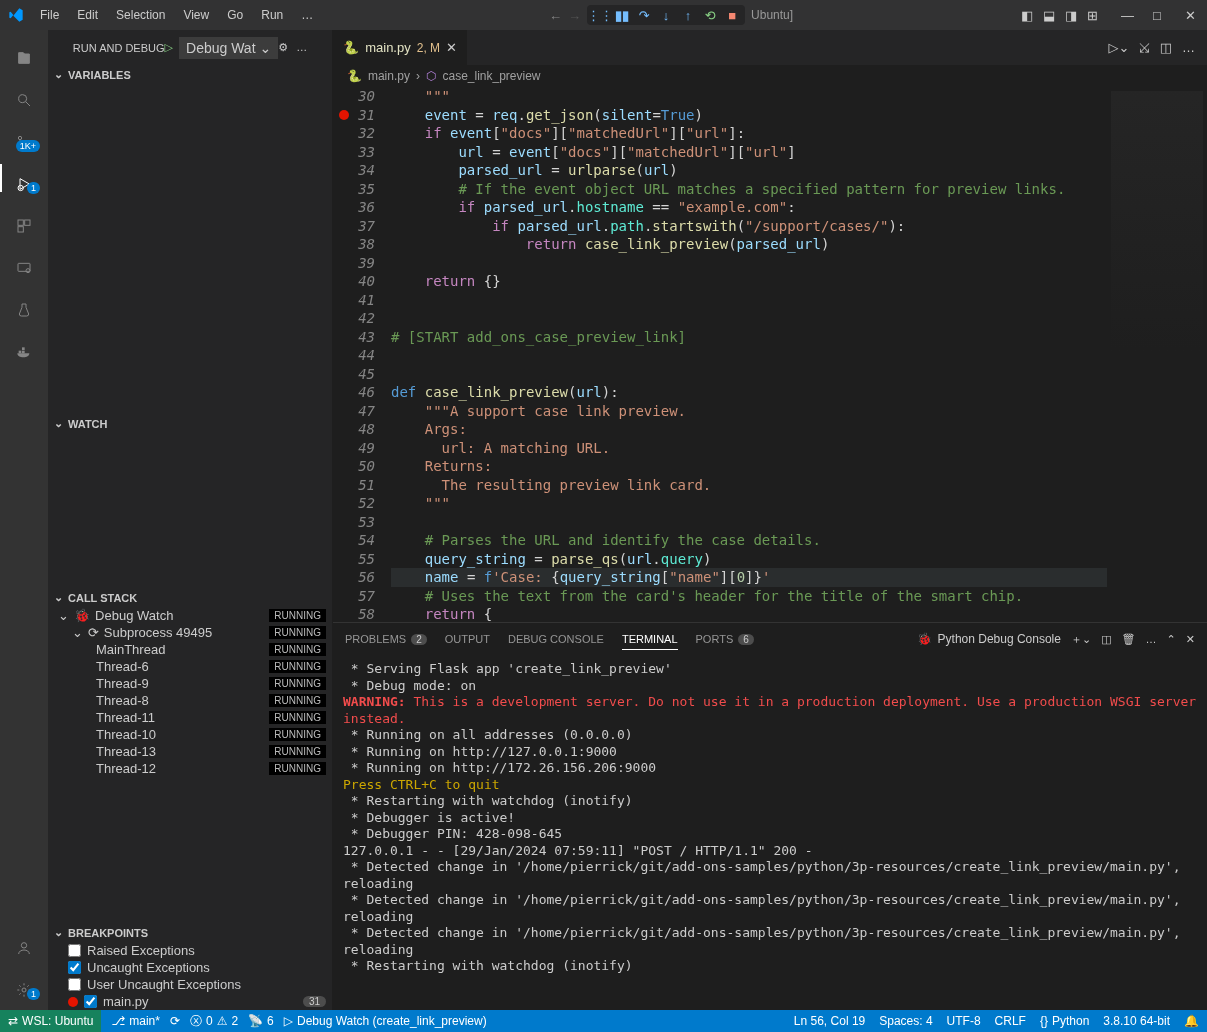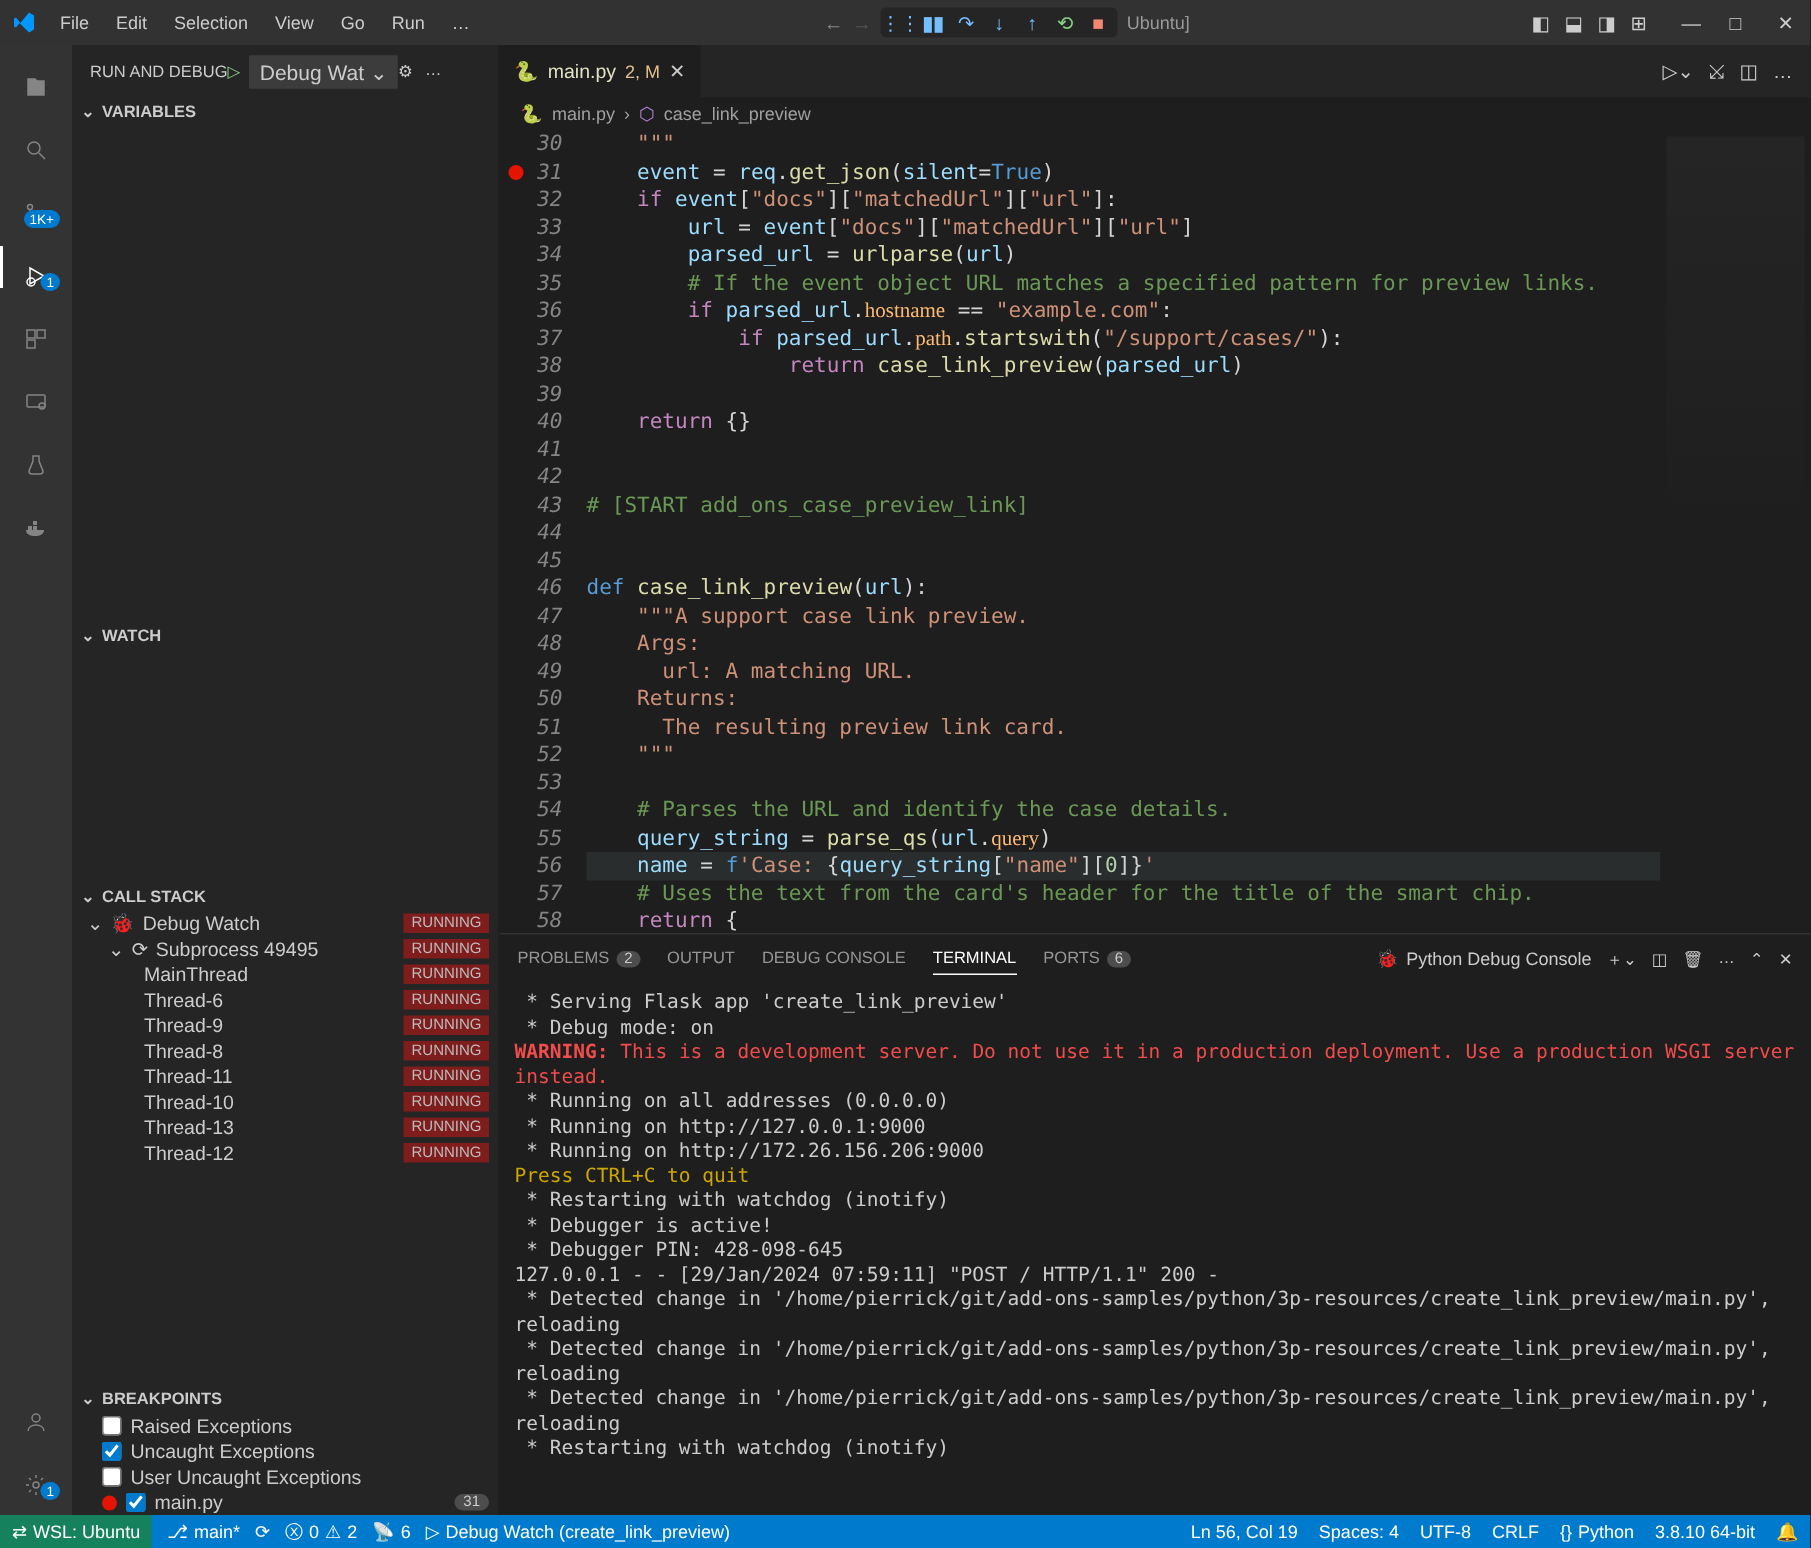--- a/index.html
+++ b/index.html
@@ -24,37 +24,37 @@
 
 .workbench { display:flex; height:calc(100% - 52px); }
 .activitybar { width:48px; background:#333333; display:flex; flex-direction:column; align-items:center; padding-top:8px; gap:14px; }
 .activitybar .aitem { width:28px; height:28px; display:flex; align-items:flex-end; justify-content:center; color:#858585; cursor:pointer; position:relative; }
 .activitybar .aitem.active { color:#fff; }
 .activitybar .aitem.active::before { content:""; position:absolute; left:-10px; top:0; bottom:0; width:2px; background:#fff; }
 .activitybar .badge { position:absolute; bottom:-2px; right:-2px; background:#007acc; color:#fff; font-size:9px; border-radius:8px; padding:0 4px; line-height:12px; }
 .activitybar .bottom { margin-top:auto; margin-bottom:12px; display:flex; flex-direction:column; gap:14px; align-items:center;}
 
 .sidebar { width:285px; background:#252526; display:flex; flex-direction:column; border-right:1px solid #1e1e1e; }
-.side-header { height:35px; display:flex; align-items:center; padding:0 12px; font-size:11px; color:#ccc; justify-content:flex-start; }
+.side-header { height:35px; display:flex; align-items:center; padding:0 12px; font-size:11px; color:#ccc; justify-content:center; }
 .side-header .cfg { display:flex; align-items:center; gap:6px; }
 .side-header .play { color:#89d185; }
 .side-header .dropdown { background:#3c3c3c; border:1px solid #3c3c3c; padding:2px 6px; font-size:14px; color:#ccc; display:flex; align-items:center; gap:4px; cursor:pointer; }
 .side-header .acts { display:flex; gap:8px; color:#ccc; }
 .side-header .acts span { cursor:pointer; }
 
 .section-hdr { display:flex; align-items:center; padding:3px 6px; font-size:11px; font-weight:600; color:#ccc; cursor:pointer; }
 .section-hdr .chev { width:14px; display:inline-block; }
 .section-body { flex:0 0 auto; }
 #variables-body { height:330px; }
 #watch-body { height:155px; }
 
 .callstack { flex:1; overflow:auto; }
 .cs-item { display:flex; align-items:center; padding:1px 6px 1px 18px; font-size:13px; justify-content:space-between; cursor:pointer; }
 .cs-item .lab { display:flex; align-items:center; gap:5px; overflow:hidden; white-space:nowrap; }
-.cs-item .status { background:#7f1d1d; font-size:10px; padding:1px 5px; color:#bbb; }
+.cs-item .status { background:#000000; font-size:10px; padding:1px 5px; color:#bbb; }
 .cs-item.l1 { padding-left:10px; }
 .cs-item.l2 { padding-left:24px; }
 .cs-item.l3 { padding-left:48px; }
 .bug { color:#cca700; }
 
 .bp-item { display:flex; align-items:center; gap:6px; padding:1px 6px 1px 20px; font-size:13px; }
 .bp-item input { accent-color:#007acc; }
 .bp-pill { background:#4d4d4d; color:#ccc; border-radius:8px; font-size:10px; padding:0 6px; margin-left:auto;}
 .bp-dot { width:10px; height:10px; border-radius:50%; background:#e51400; display:inline-block; }
 
@@ -81,21 +81,21 @@
 .code { flex:1; white-space:pre; line-height:18.5px; color:#d4d4d4; }
 .code .line { height:18.5px; }
 .code .hl { background:#2a2d2e; }
 .minimap { width:100px; background:#1e1e1e; position:relative; }
 .minimap .mm { position:absolute; top:4px; right:4px; left:4px; height:260px; background:linear-gradient(#2a2a2a,#1e1e1e); opacity:.6; }
 
 
 .kw { color:#c586c0; } .kw2 { color:#569cd6; }
 .fn { color:#dcdcaa; } .str { color:#ce9178; }
 .num,.const { color:#b5cea8; } .var { color:#9cdcfe; }
-.prop { color:#fdba74;font-family:Liberation Serif, serif; } .cmt { color:#6a9955; }
+.prop { color:#5eead4; } .cmt { color:#6a9955; }
 .op { color:#d4d4d4; }
 .doc { color:#ce9178; }
 
 
 .panel { height:388px; background:#1e1e1e; border-top:1px solid #333; display:flex; flex-direction:column; }
 .panel-tabs { height:32px; display:flex; align-items:center; padding:0 12px; gap:18px; font-size:11px; color:#969696; justify-content:space-between; }
 .panel-tabs .ptleft { display:flex; gap:18px; align-items:center; }
 .panel-tabs .pt { cursor:pointer; display:flex; align-items:center; gap:5px; padding:4px 0;}
 .panel-tabs .pt.active { color:#fff; border-bottom:1px solid #fff; }
 .panel-tabs .badge2 { background:#4d4d4d; color:#ccc; border-radius:8px; font-size:10px; padding:0 5px; }

